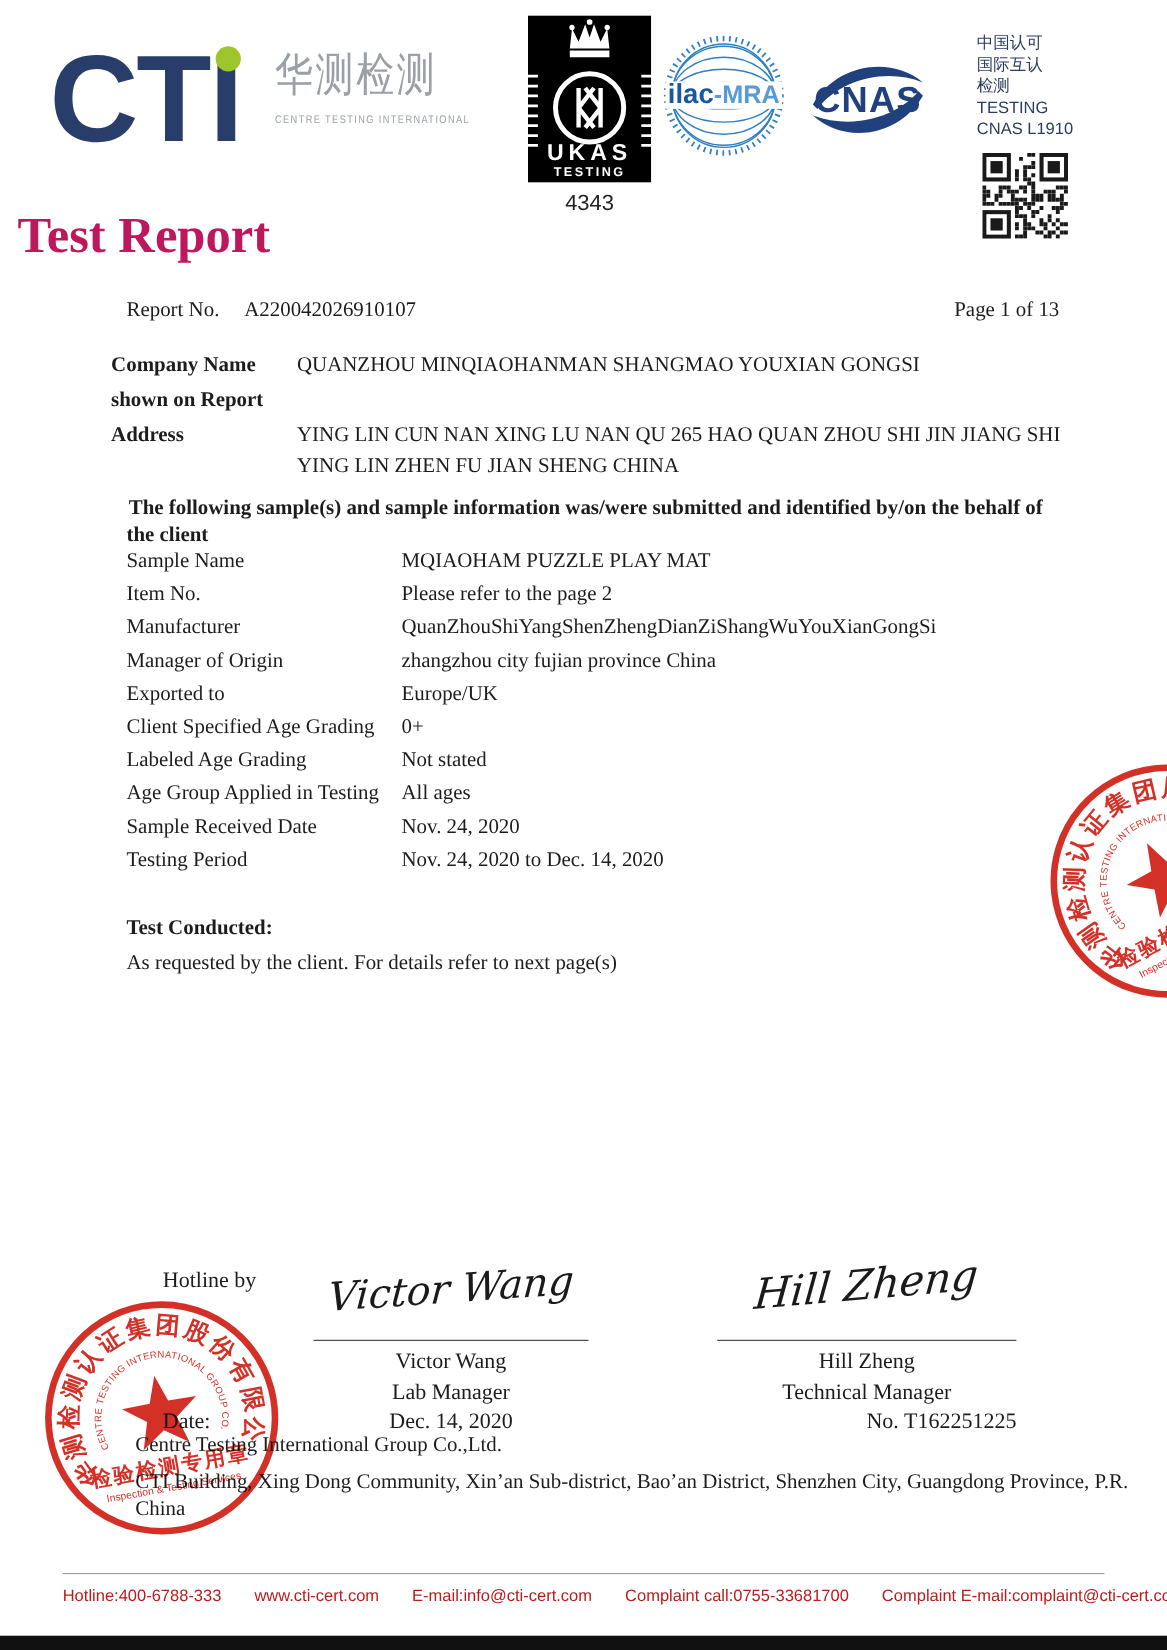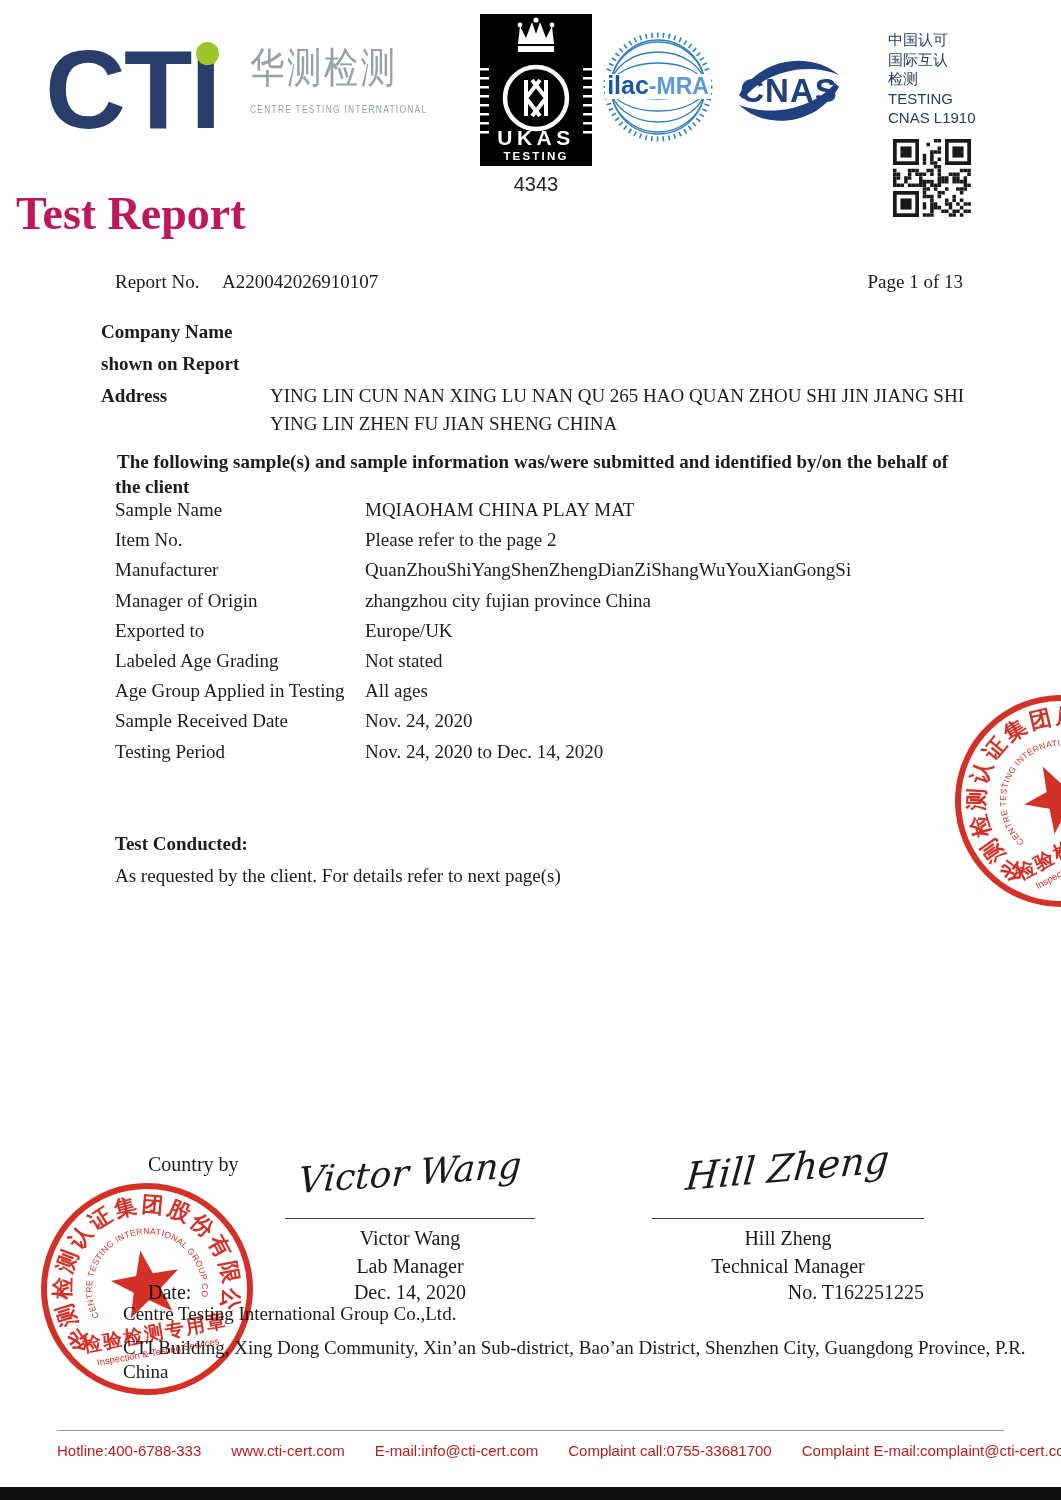--- a/index.html
+++ b/index.html
@@ -139,71 +139,76 @@
       </svg>
   </div>
 
   <div class="title">Test Report</div>
 
   <div class="abs t19" style="left:115px;top:270px;">Report No.</div>
   <div class="abs t19" style="left:222px;top:270px;">A220042026910107</div>
   <div class="abs t19" style="right:98px;top:270px;">Page 1 of 13</div>
 
   <div class="abs t19b rowlabel" style="top:320px;">Company Name</div>
+  <div class="abs t19 rowvalue" style="top:320px;">QUANZHOU MINQIAOHANMAN SHANGMAO YOUXIAN GONGSI</div>
   <div class="abs t19b rowlabel" style="top:352px;">shown on Report</div>
   <div class="abs t19b rowlabel" style="top:384px;">Address</div>
   <div class="abs t19 rowvalue" style="top:384px;">YING LIN CUN NAN XING LU NAN QU 265 HAO QUAN ZHOU SHI JIN JIANG SHI</div>
   <div class="abs t19 rowvalue" style="top:412px;">YING LIN ZHEN FU JIAN SHENG CHINA</div>
 
   <div class="abs t19b" style="left:117px;top:450px;">The following sample(s) and sample information was/were submitted and identified by/on the behalf of</div>
   <div class="abs t19b" style="left:115px;top:475px;">the client</div>
 
   <div class="fields t19">
     <div class="frow">
         <span class="fl">Sample Name</span>
-        <span class="fv">MQIAOHAM CHINA PLAY MAT</span>
+        <span class="fv">MQIAOHAM PUZZLE PLAY MAT</span>
       </div>
     <div class="frow">
         <span class="fl">Item No.</span>
         <span class="fv">Please refer to the page 2</span>
       </div>
     <div class="frow">
         <span class="fl">Manufacturer</span>
         <span class="fv">QuanZhouShiYangShenZhengDianZiShangWuYouXianGongSi</span>
       </div>
     <div class="frow">
         <span class="fl">Manager of Origin</span>
         <span class="fv">zhangzhou city fujian province China</span>
       </div>
     <div class="frow">
         <span class="fl">Exported to</span>
         <span class="fv">Europe/UK</span>
       </div>
     <div class="frow">
+        <span class="fl">Client Specified Age Grading</span>
+        <span class="fv">0+</span>
+      </div>
+    <div class="frow">
         <span class="fl">Labeled Age Grading</span>
         <span class="fv">Not stated</span>
       </div>
     <div class="frow">
         <span class="fl">Age Group Applied in Testing</span>
         <span class="fv">All ages</span>
       </div>
     <div class="frow">
         <span class="fl">Sample Received Date</span>
         <span class="fv">Nov. 24, 2020</span>
       </div>
     <div class="frow">
         <span class="fl">Testing Period</span>
         <span class="fv">Nov. 24, 2020 to Dec. 14, 2020</span>
       </div>
   </div>
 
   <div class="abs t19b" style="left:115px;top:832px;">Test Conducted:</div>
   <div class="abs t19" style="left:115px;top:864px;">As requested by the client. For details refer to next page(s)</div>
 
-  <div class="abs t20" style="left:148px;top:1152px;">Country by</div>
+  <div class="abs t20" style="left:148px;top:1152px;">Hotline by</div>
 
   <div class="abs cblock signature" style="left:285px;top:1152px;width:250px;font-size:36px;transform:rotate(-4deg) skewX(-8deg);">Victor Wang</div>
   <div class="abs sigline" style="left:285px;top:1218px;width:250px;"></div>
   <div class="abs cblock t20" style="left:285px;top:1226px;width:250px;">Victor Wang</div>
   <div class="abs cblock t20" style="left:285px;top:1254px;width:250px;">Lab Manager</div>
   <div class="abs t20" style="left:148px;top:1280px;">Date:</div>
   <div class="abs cblock t20" style="left:285px;top:1280px;width:250px;">Dec. 14, 2020</div>
 
   <div class="abs cblock signature" style="left:645px;top:1146px;width:285px;font-size:38px;transform:rotate(-5deg) skewX(-10deg);">Hill Zheng</div>
   <div class="abs sigline" style="left:652px;top:1218px;width:272px;"></div>

